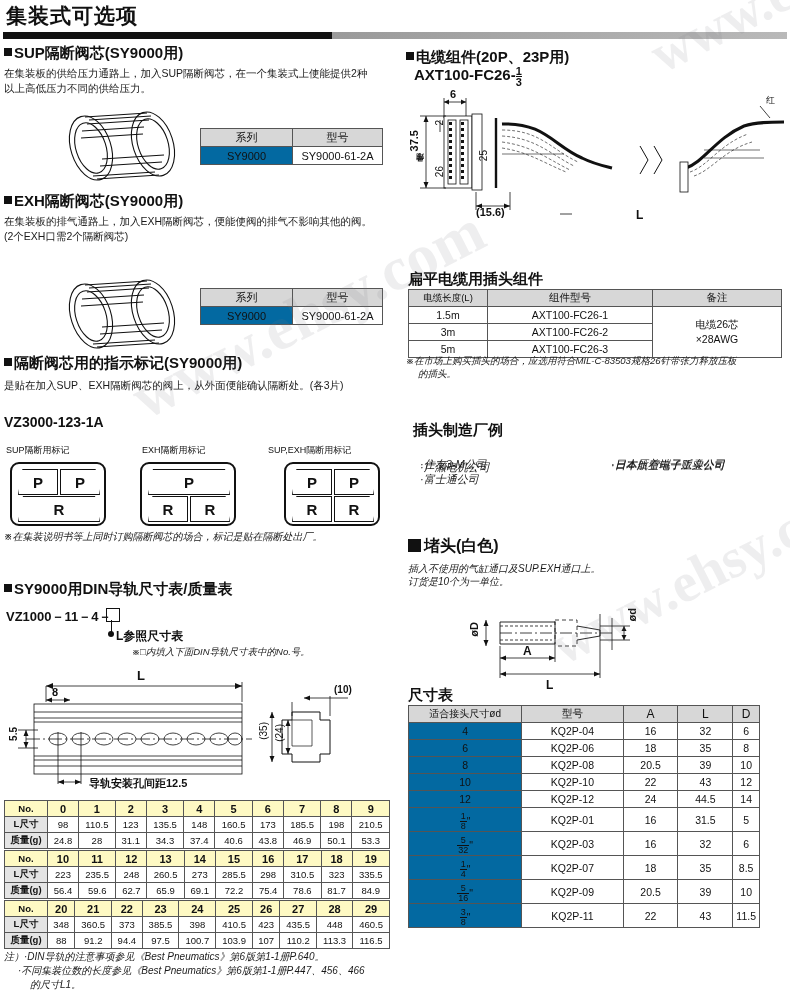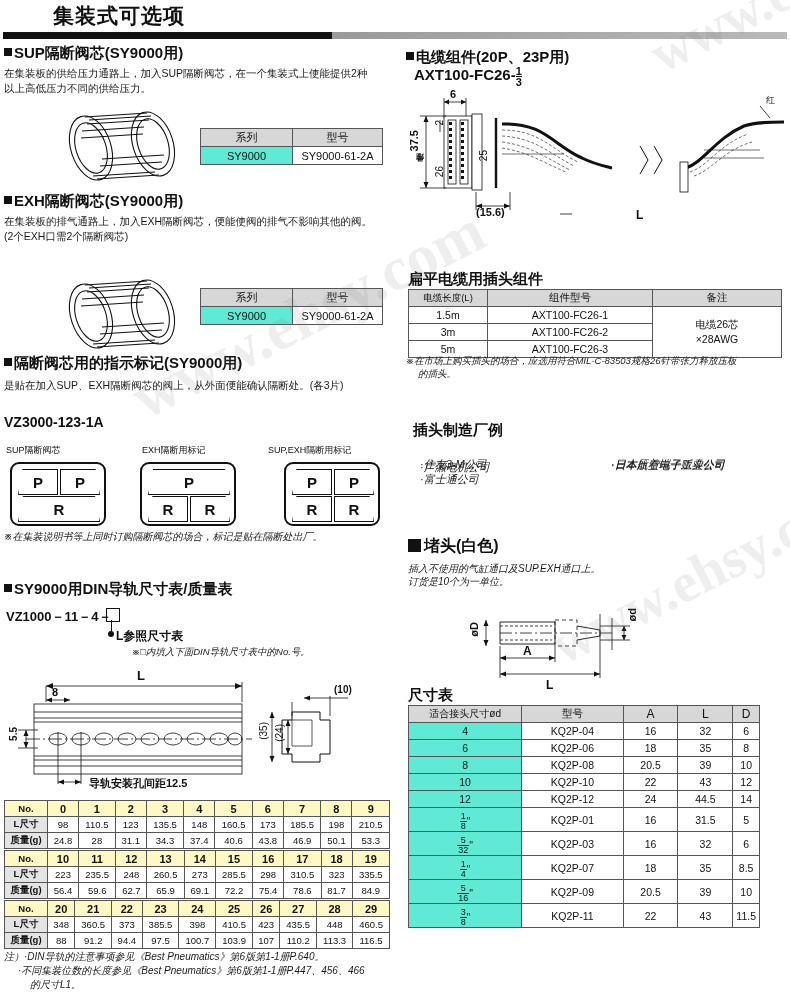--- a/index.html
+++ b/index.html
@@ -13,40 +13,40 @@
     -webkit-font-smoothing:none;
   }
   .page{position:relative;width:790px;height:996px;}
 
   
   .wm{position:absolute;color:rgba(120,125,135,.13);font-size:60px;font-weight:bold;
       font-family:"Liberation Serif",serif;white-space:nowrap;
       transform:rotate(-27deg);transform-origin:left top;pointer-events:none;z-index:5;}
 
   
-  .pagetitle{position:absolute;left:6px;top:2px;font-size:21px;font-weight:bold;letter-spacing:1px;margin-left:47px;}
+  .pagetitle{position:absolute;left:6px;top:2px;font-size:21px;font-weight:bold;letter-spacing:1px;}
   .titlebar{position:absolute;left:3px;top:32px;width:784px;height:7px;
             background:linear-gradient(to right,#111 0,#111 42%,#9a9a9a 42%,#b9b9b9 100%);}
 
   
   .h2{position:absolute;font-size:15px;font-weight:bold;white-space:nowrap;}
   .h2 .sq{display:inline-block;width:8px;height:8px;background:#111;margin-right:2px;vertical-align:2px;}
   .h2 .sqbig{display:inline-block;width:13px;height:13px;background:#111;margin-right:3px;vertical-align:-1px;}
   .h3{position:absolute;font-size:14px;font-weight:bold;white-space:nowrap;}
   .body-t{position:absolute;font-size:10.5px;line-height:15px;color:#1a1a1a;}
   .small-t{position:absolute;font-size:9.5px;line-height:13px;color:#1a1a1a;font-style:italic;}
   .lbl{position:absolute;font-size:9px;color:#111;white-space:nowrap;}
   .lbl-b{position:absolute;font-size:10px;font-weight:bold;color:#111;white-space:nowrap;}
 
   
   table{border-collapse:collapse;font-size:10px;}
   .tbl{position:absolute;border-top:1.6px solid #111;border-bottom:1.6px solid #111;background:#fff;}
   .tbl td,.tbl th{border:.8px solid #555;padding:1px 3px;text-align:center;font-weight:normal;}
   .hdr{background:#d7d7d7;}
-  .gry{background:#5eead4;}
+  .gry{background:#0369a1;}
   .bold{font-weight:bold;}
 
   
   .sertbl{width:183px;}
   .sertbl td{height:15px;font-size:11px;}
 
   
   .fctbl{width:374px;}
   .fctbl td{height:14px;font-size:10.5px;}
 
@@ -173,21 +173,21 @@
     </tr>
   </tbody>
     </table>
 
   <div class="h2" style="left:4px;top:354px;">
     <span class="sq"></span><span>隔断阀芯用的指示标记(SY9000用)</span>
   </div>
   <div class="body-t" style="left:4px;top:378px;width:392px;">是贴在加入SUP、EXH隔断阀芯的阀上，从外面便能确认隔断处。(各3片)</div>
   <div class="h3" style="left:4px;top:414px;font-size:14px;">VZ3000-123-1A</div>
 
-  <div class="lbl" style="left:6px;top:444px;">SUP隔断阀芯</div>
+  <div class="lbl" style="left:6px;top:444px;">SUP隔断用标记</div>
   <div class="lbl" style="left:142px;top:444px;">EXH隔断用标记</div>
   <div class="lbl" style="left:268px;top:444px;">SUP,EXH隔断用标记</div>
 
   <div class="plate" style="left:10px;top:462px;width:92px;height:60px;">
     <div class="cell trapL" style="left:6px;top:5px;width:38px;height:24px;">P</div>
     <div class="cell trapR" style="left:48px;top:5px;width:38px;height:24px;">P</div>
     <div class="cell trapB" style="left:6px;top:32px;width:80px;height:24px;">R</div>
   </div>
 
   <div class="plate" style="left:140px;top:462px;width:92px;height:60px;">

